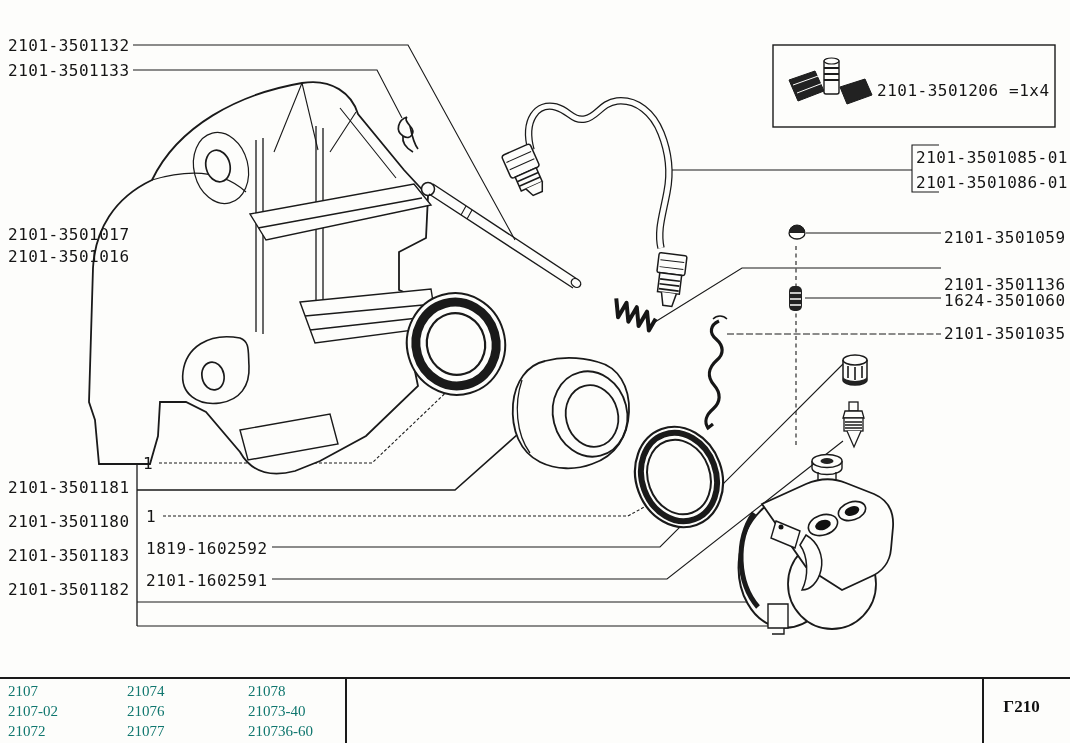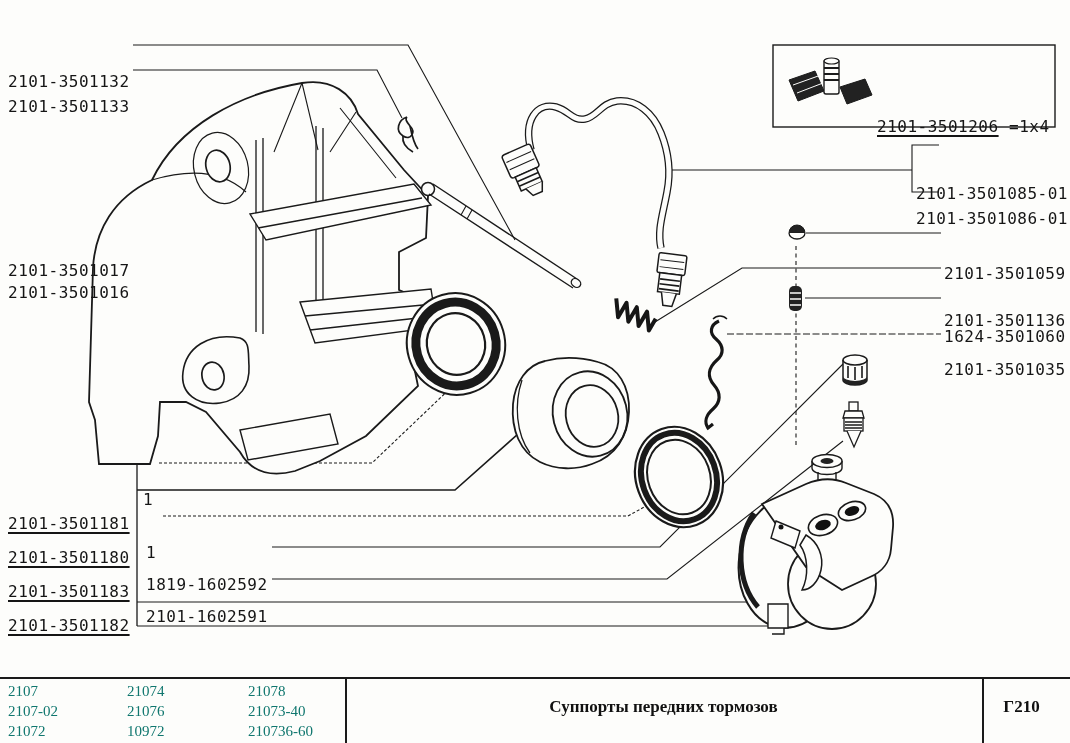--- a/index.html
+++ b/index.html
@@ -1,21 +1,21 @@
 <!DOCTYPE html>
 <html><head>
 <meta charset="utf-8">
 <style>
   html,body{margin:0;padding:0;background:#e8e8e8;}
   .page{position:relative;width:1070px;height:743px;background:#fdfdfb;overflow:hidden;
         font-family:"DejaVu Sans Mono",monospace;color:#111;}
   .art{position:absolute;left:0;top:0;}
   .lbl{position:absolute;font:16px/1.15 "DejaVu Sans Mono",monospace;color:#151515;
-       letter-spacing:0.5px;white-space:nowrap;margin-top:36px;}
-  .u{text-decoration:underline;text-underline-offset:3px;text-decoration-thickness:1.5px;}
+       letter-spacing:0.5px;white-space:nowrap;}
+  .u{text-underline-offset:3px;text-decoration-thickness:1.5px;}
   .footer-line{position:absolute;left:0;top:677px;width:1070px;height:2px;background:#1a1a1a;}
   .vdiv{position:absolute;top:677px;bottom:0;width:1.5px;background:#1a1a1a;}
   .fcell{position:absolute;font:15px/1 "Liberation Serif",serif;color:#0f766e;white-space:nowrap;}
   .ftitle{position:absolute;font:bold 17px/1 "Liberation Serif",serif;color:#111;
           text-align:center;white-space:nowrap;}
 </style>
 </head>
 <body>
 
 <div class="page">
@@ -220,22 +220,21 @@
   <div class="footer-line"></div>
   <div class="vdiv" style="left:345px"></div>
   <div class="vdiv" style="left:982px"></div>
 
   <div class="fcell" style="left:8px;top:684px">2107</div>
   <div class="fcell" style="left:8px;top:704px">2107-02</div>
   <div class="fcell" style="left:8px;top:724px">21072</div>
 
   <div class="fcell" style="left:127px;top:684px">21074</div>
   <div class="fcell" style="left:127px;top:704px">21076</div>
-  <div class="fcell" style="left:127px;top:724px">10972</div>
+  <div class="fcell" style="left:127px;top:724px">21077</div>
 
   <div class="fcell" style="left:248px;top:684px">21078</div>
   <div class="fcell" style="left:248px;top:704px">21073-40</div>
   <div class="fcell" style="left:248px;top:724px">210736-60</div>
 
-  <div class="ftitle" style="left:345px;top:698px;width:637px">Суппорты передних тормозов</div>
   <div class="ftitle" style="left:982px;top:698px;width:79px">Г210</div>
 
 </div>
 
 </body></html>

